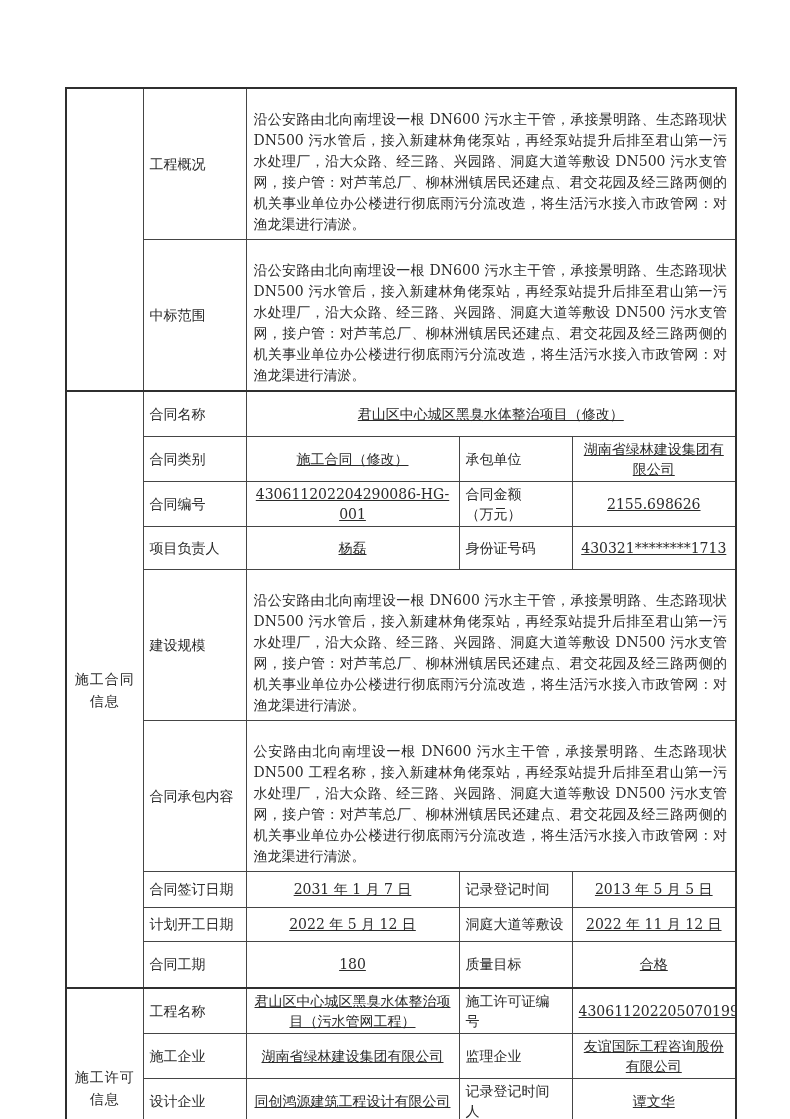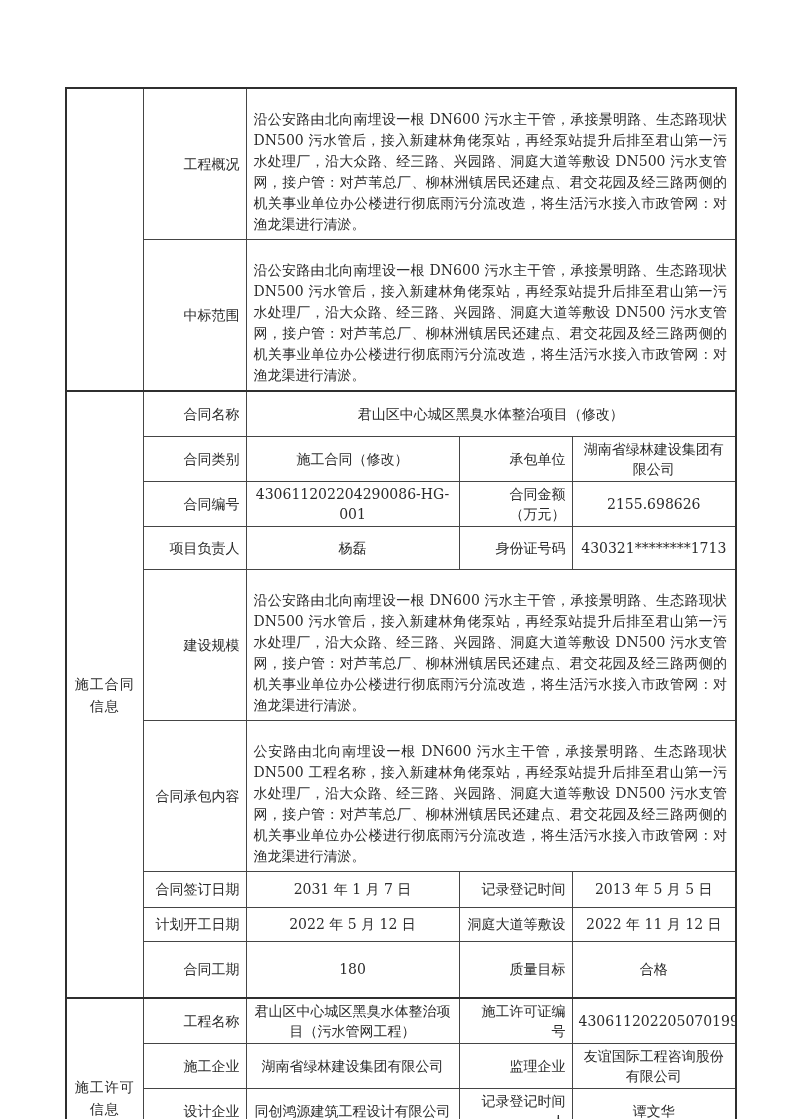--- a/index.html
+++ b/index.html
@@ -39,29 +39,30 @@
     border-bottom: 2px solid #2f2f2f;
   }
   td.sec-label {
     text-align: center;
     white-space: pre-line;
     line-height: 22px;
     letter-spacing: 1px;
     margin-left: 16px;
   }
   td.row-label {
-    text-align: right;
+    text-align: left;
     white-space: pre-line;
     line-height: 20px;
     margin-top: 36px;
   }
   td.cell-value {
     text-align: center;
     white-space: pre-line;
     line-height: 20px;
+    text-decoration: underline;
   }
   td.cell-para {
     text-align: justify;
     text-justify: inter-ideograph;
     line-height: 21px;
     padding: 20px 8px 4px 7px;
   }
 </style>
 </head>
 <body>
@@ -128,21 +129,21 @@
         <td class="cell-value">2031 年 1 月 7 日</td>
         <td class="row-label">记录登记时间</td>
         <td class="cell-value">2013 年 5 月 5 日</td>
       </tr>
       <tr style="height:34px">
         <td class="row-label">计划开工日期</td>
         <td class="cell-value">2022 年 5 月 12 日</td>
         <td class="row-label">洞庭大道等敷设</td>
         <td class="cell-value">2022 年 11 月 12 日</td>
       </tr>
-      <tr style="height:57px">
+      <tr style="height:47px">
         <td class="row-label">合同工期</td>
         <td class="cell-value">180</td>
         <td class="row-label">质量目标</td>
         <td class="cell-value">合格</td>
       </tr>
     </tbody>
 
     <tbody class="section">
       <tr style="height:44px">
         <td class="sec-label" rowspan="4">施工许可

